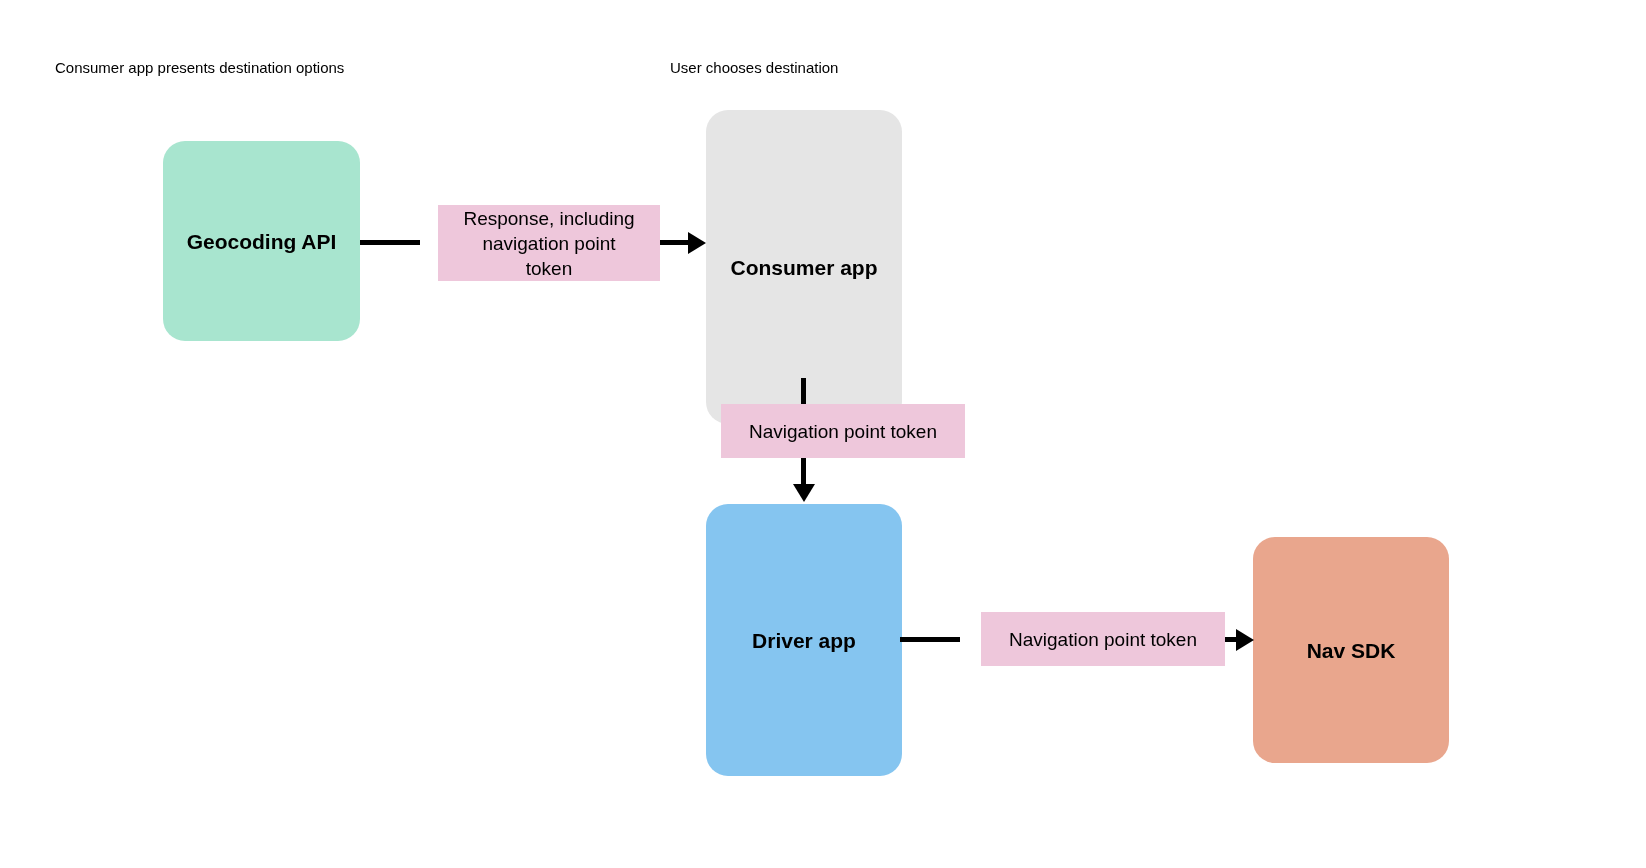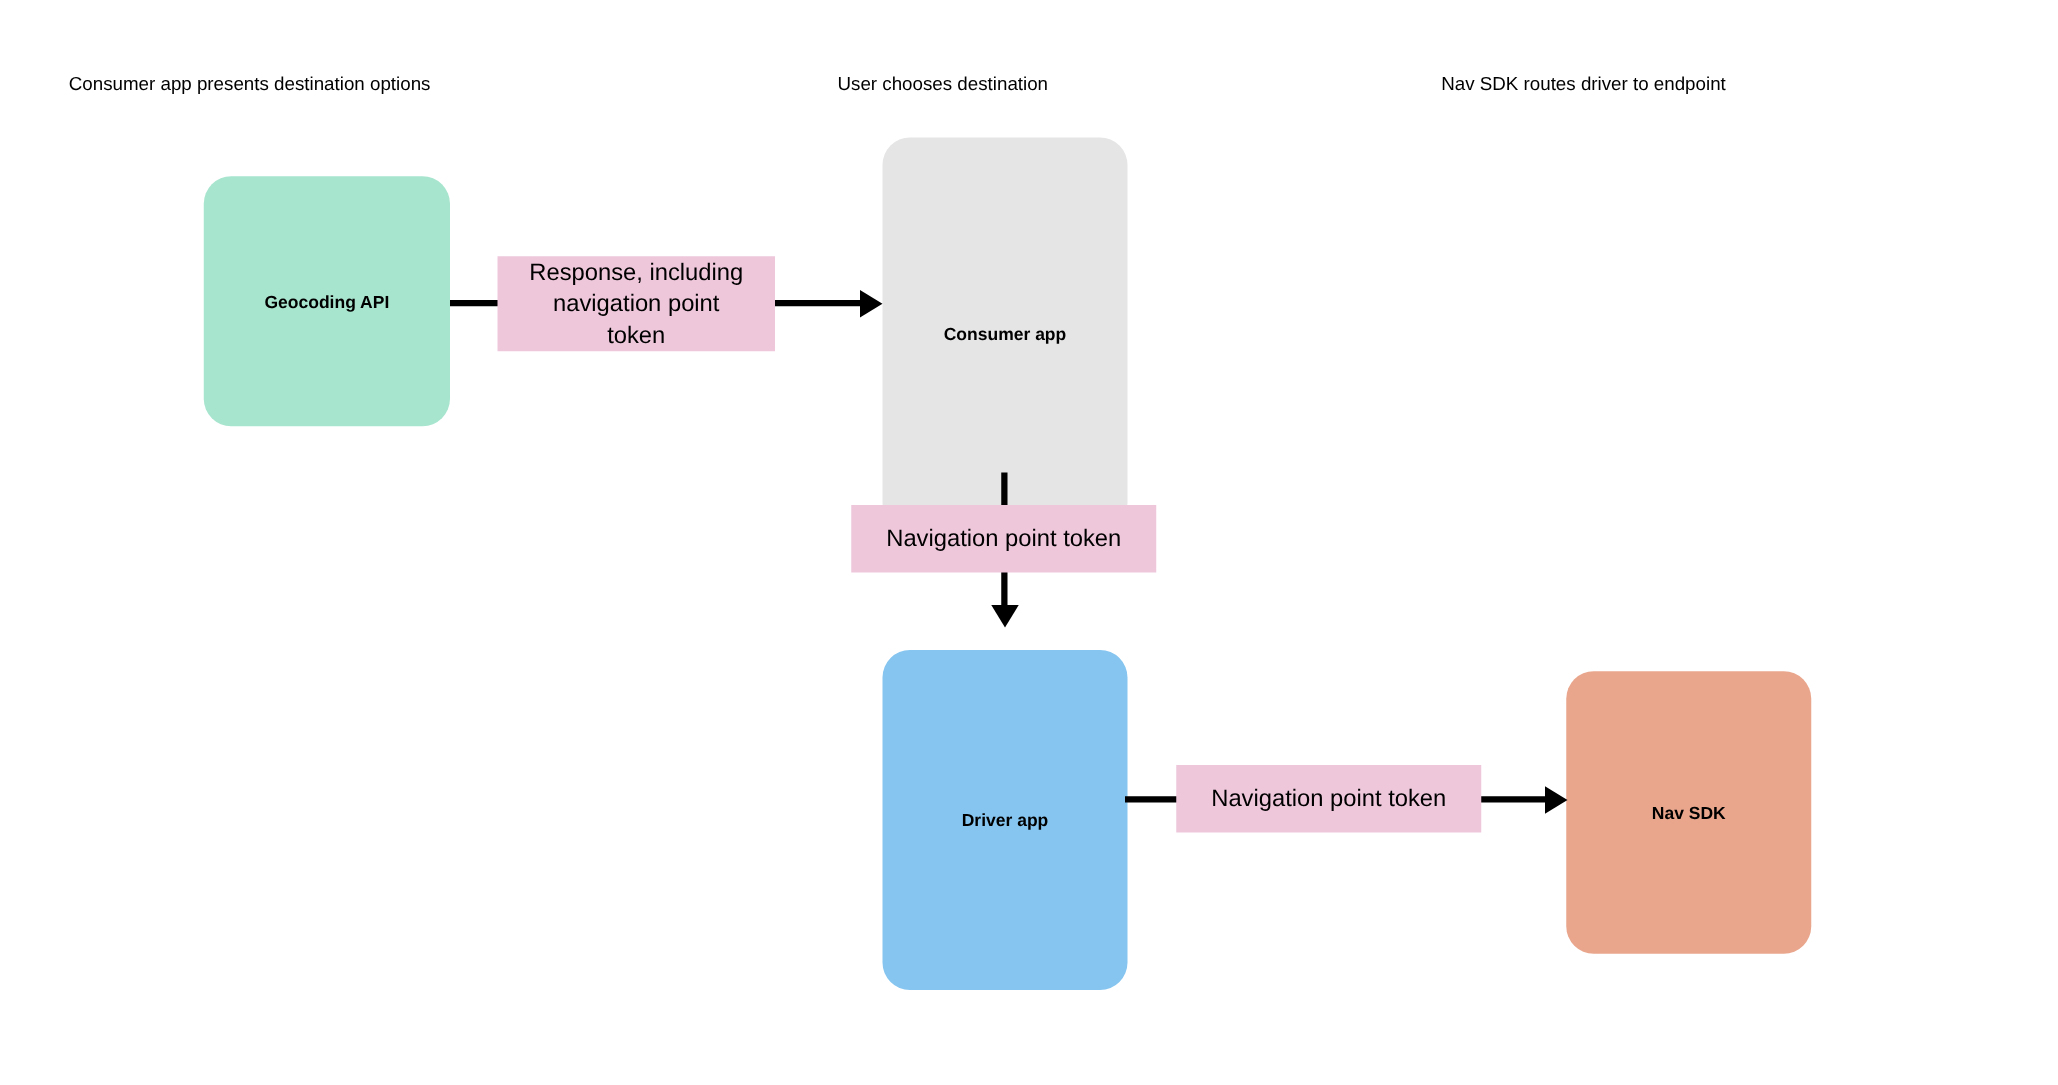--- a/index.html
+++ b/index.html
@@ -32,36 +32,37 @@
   
   .node {
     position: absolute;
     border-radius: 22px;
     display: flex;
     align-items: center;
     justify-content: center;
     box-sizing: border-box;
   }
   .node-label {
-    font-size: 14px;
+    font-size: 21px;
     font-weight: 700;
     color: #000000;
     text-align: center;
     line-height: 25px;
     white-space: nowrap;
   }
 
   
   .chip {
     position: absolute;
     display: flex;
     align-items: center;
     justify-content: center;
     box-sizing: border-box;
     z-index: 4;
+    margin-left: 40px;
   }
   .chip-label {
     font-size: 19px;
     line-height: 25px;
     color: #000000;
     text-align: center;
     font-weight: 400;
     white-space: pre-line;
   }
 
@@ -99,21 +100,20 @@
 </style>
 </head>
 <body>
 
 <div id="canvas">
 
   <div class="col-head" style="left:55px; top:56px;">Consumer app presents destination options</div>
 
   <div class="col-head" style="left:670px; top:56px;">User chooses destination</div>
 
-  <div class="col-head" style="left:1153px; top:56px;">Nav SDK routes driver to endpoint</div>
 
   <div class="node" style="left:163px; top:141px; width:197px; height:200px; background:#a8e5cf;">
     <span class="node-label">Geocoding API</span>
   </div>
 
   <div class="conn-h" style="left:360px; top:240px; width:60px;"></div>
 
   <div class="chip" style="left:398px; top:205px; width:222px; height:76px; background:#eec7db;">
     <span class="chip-label">Response, including
 navigation point
@@ -127,21 +127,21 @@
     <span class="node-label">Consumer app</span>
   </div>
 
   <div class="conn-v" style="left:801px; top:378px; height:110px;"></div>
   <div class="arrow-down" style="left:793px; top:484px;"></div>
 
   <div class="chip" style="left:681px; top:404px; width:244px; height:54px; background:#eec7db;">
     <span class="chip-label">Navigation point token</span>
   </div>
 
-  <div class="node" style="left:706px; top:504px; width:196px; height:272px; background:#85c5f0;margin-top:16px;">
+  <div class="node" style="left:706px; top:504px; width:196px; height:272px; background:#85c5f0;">
     <span class="node-label">Driver app</span>
   </div>
 
   <div class="conn-h" style="left:900px; top:637px; width:60px;"></div>
 
   <div class="chip" style="left:941px; top:612px; width:244px; height:54px; background:#eec7db;">
     <span class="chip-label">Navigation point token</span>
   </div>
 
   <div class="conn-h" style="left:1183px; top:637px; width:56px;"></div>

